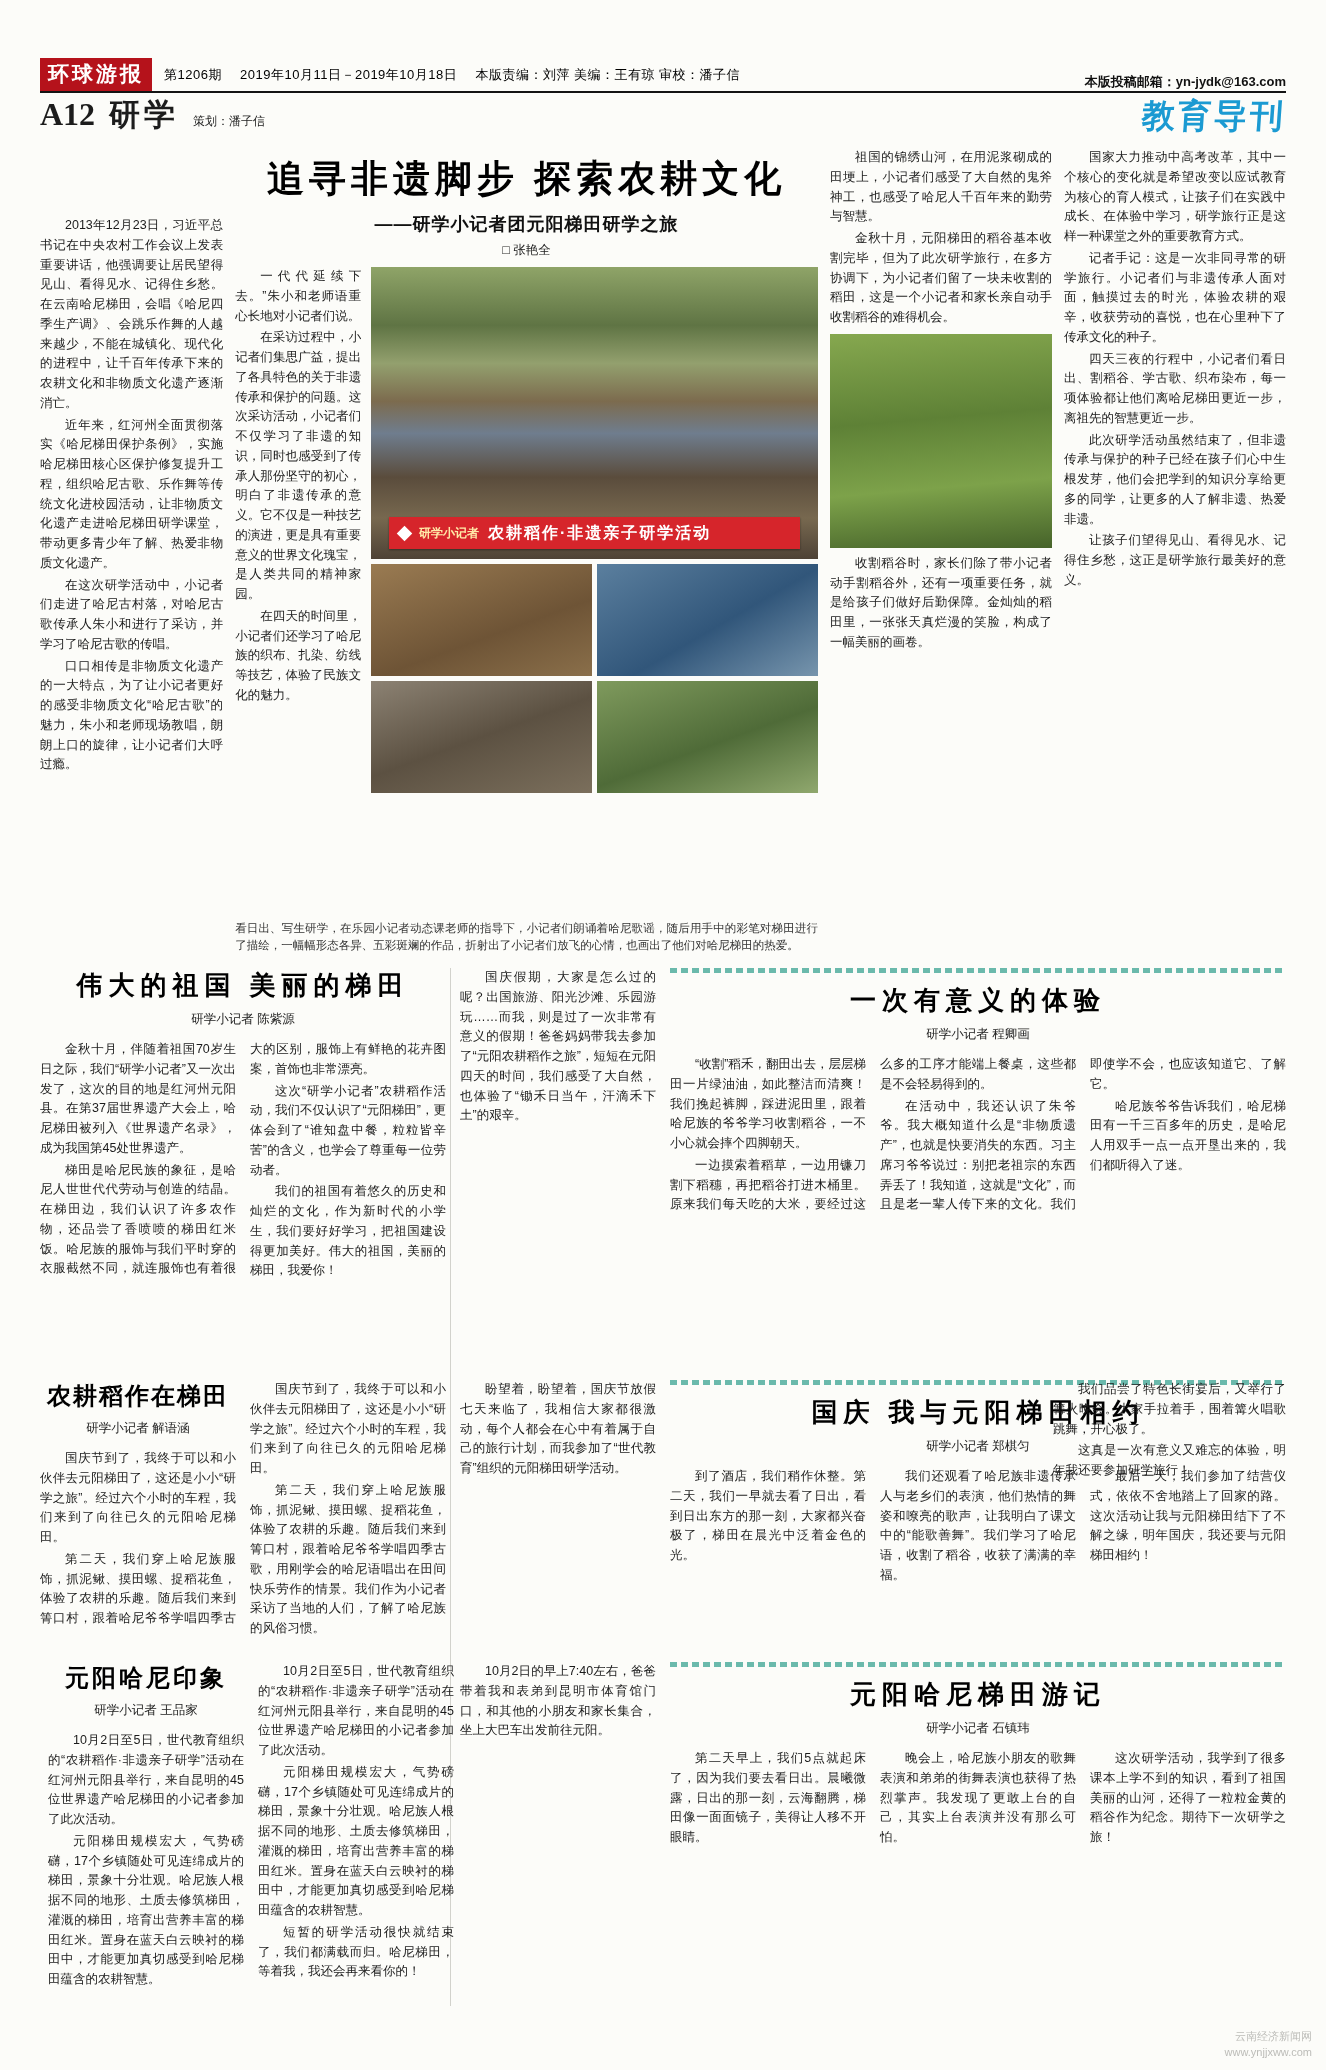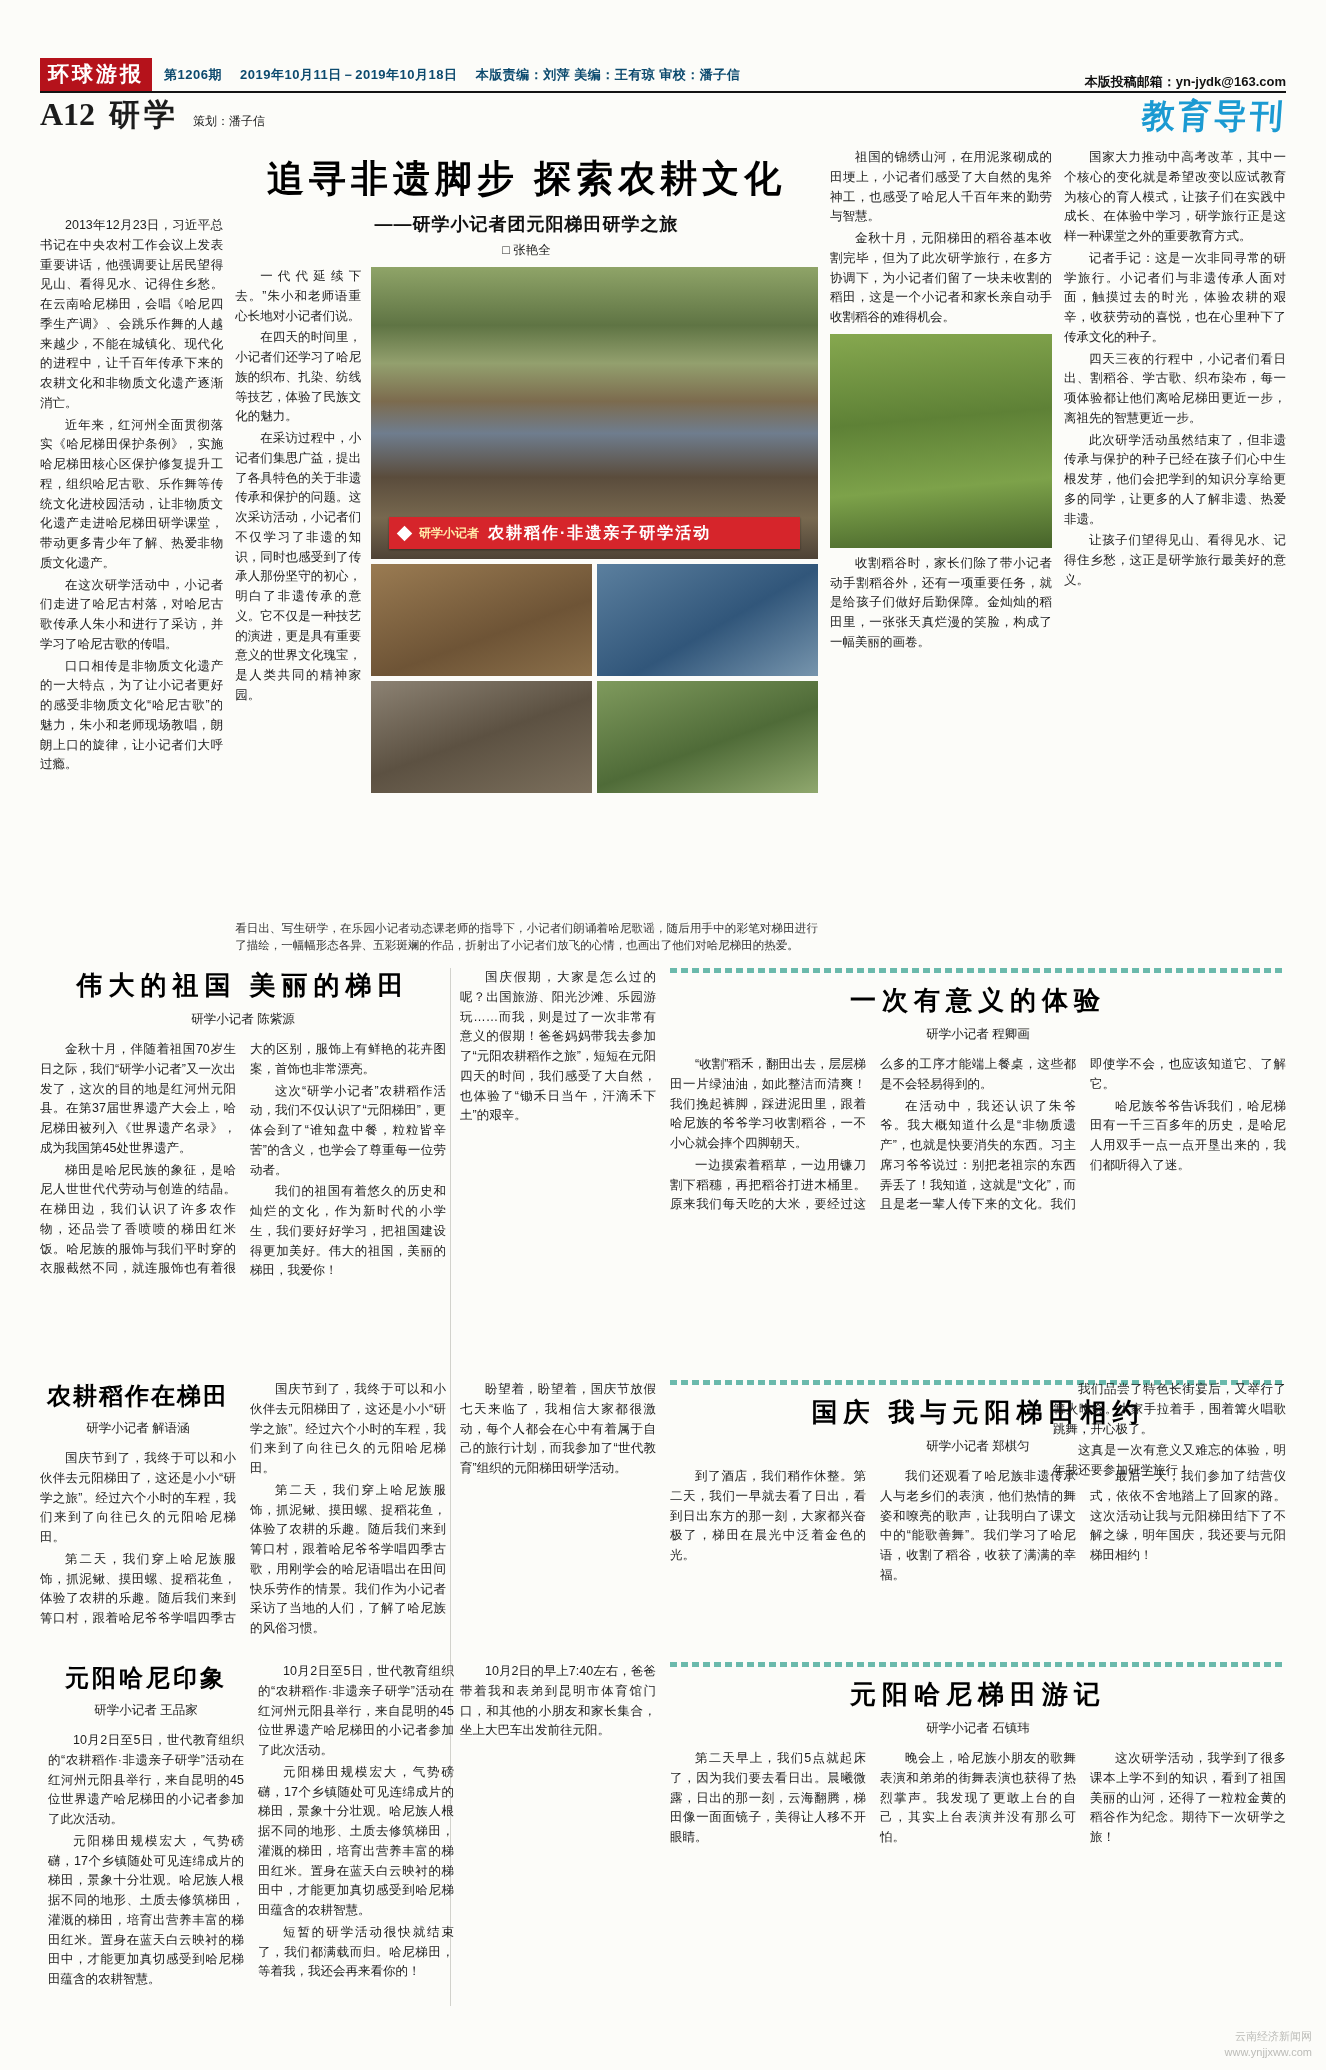--- a/index.html
+++ b/index.html
@@ -14,21 +14,21 @@
     position:absolute; top:58px; left:40px; width:1246px;
     display:flex; justify-content:space-between; align-items:flex-end;
     border-bottom:2px solid #141414; 
   }
   .masthead-left { display:flex; align-items:center; gap:12px; }
   .brand-box {
     background:var(--brand_red,#b5121b); color:#fff; font-weight:bold;
     font-size:21px; letter-spacing:3px; padding:2px 8px 3px;
     font-family:"Liberation Serif","DejaVu Serif",serif;
   }
-  .issue-line { font-size:13px; font-weight:bold; color:#0c4a6e; letter-spacing:.5px;text-align:center; }
+  .issue-line { font-size:13px; font-weight:normal; color:#000000; letter-spacing:.5px;text-align:center; }
   .issue-line span { margin-right:14px; }
   .mail-line { font-size:13px; font-weight:bold; color:#111; }
   .section-band {
     position:absolute; top:94px; left:40px; width:1246px;
     display:flex; justify-content:space-between; align-items:flex-start;
   }
   .section-left { display:flex; align-items:baseline; gap:14px; }
   .page-no { font-family:"Liberation Serif","DejaVu Serif",serif; font-size:32px; font-weight:bold; }
   .section-name { font-size:31px; font-weight:600; letter-spacing:4px; }
   .planner { font-size:12px; color:#222; padding-bottom:4px; }
@@ -128,22 +128,22 @@
 
     <div class="center-zone">
       <div class="head-block">
         <div class="main-title">追寻非遗脚步 探索农耕文化</div>
         <div class="main-subtitle">——研学小记者团元阳梯田研学之旅</div>
         <div class="main-byline">□ 张艳全</div>
       </div>
       <div class="center-body">
         <div class="col-2 body-text">
             <p>一代代延续下去。”朱小和老师语重心长地对小记者们说。</p>
+            <p>在采访过程中，小记者们集思广益，提出了各具特色的关于非遗传承和保护的问题。这次采访活动，小记者们不仅学习了非遗的知识，同时也感受到了传承人那份坚守的初心，明白了非遗传承的意义。它不仅是一种技艺的演进，更是具有重要意义的世界文化瑰宝，是人类共同的精神家园。</p>
             <p>在四天的时间里，小记者们还学习了哈尼族的织布、扎染、纺线等技艺，体验了民族文化的魅力。</p>
-            <p>在采访过程中，小记者们集思广益，提出了各具特色的关于非遗传承和保护的问题。这次采访活动，小记者们不仅学习了非遗的知识，同时也感受到了传承人那份坚守的初心，明白了非遗传承的意义。它不仅是一种技艺的演进，更是具有重要意义的世界文化瑰宝，是人类共同的精神家园。</p>
           </div>
         <div class="photo-stack">
           <div class="photo photo-main">
             <div class="banner">
               <span class="banner-logo"></span>
               <span class="banner-small">研学小记者</span>
               <span class="banner-big">农耕稻作·非遗亲子研学活动</span>
             </div>
           </div>
           <div class="photo-grid">

